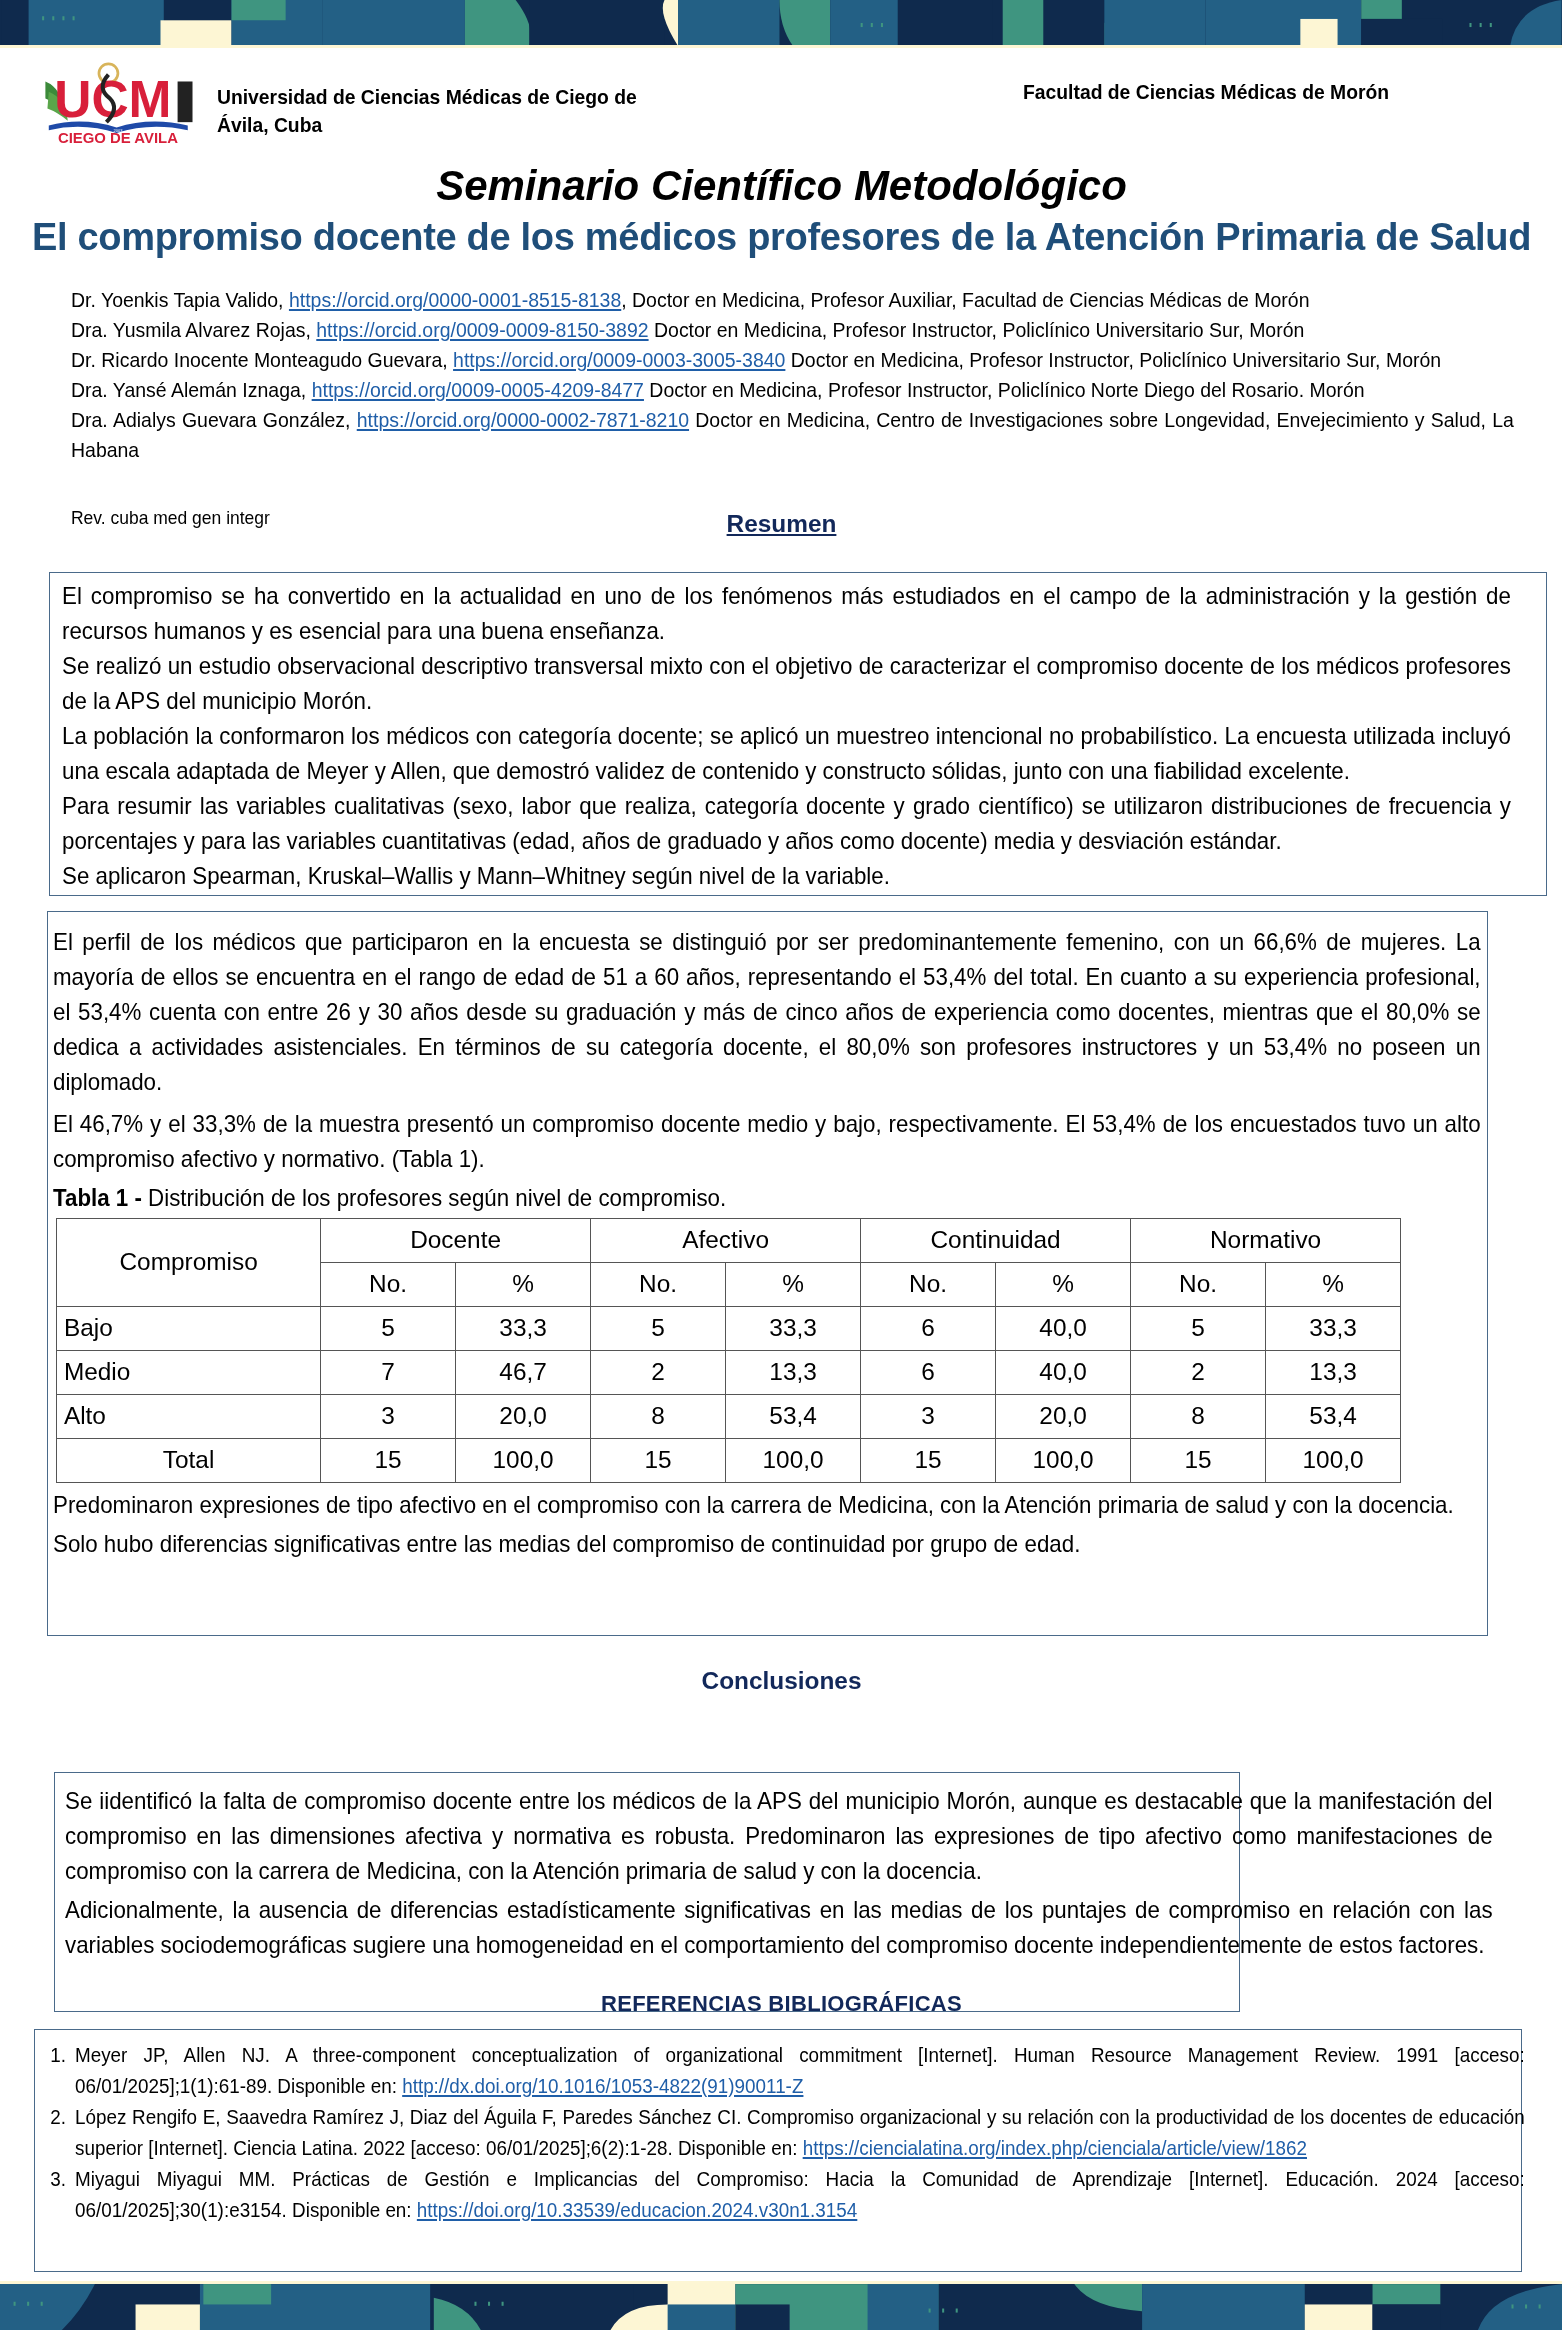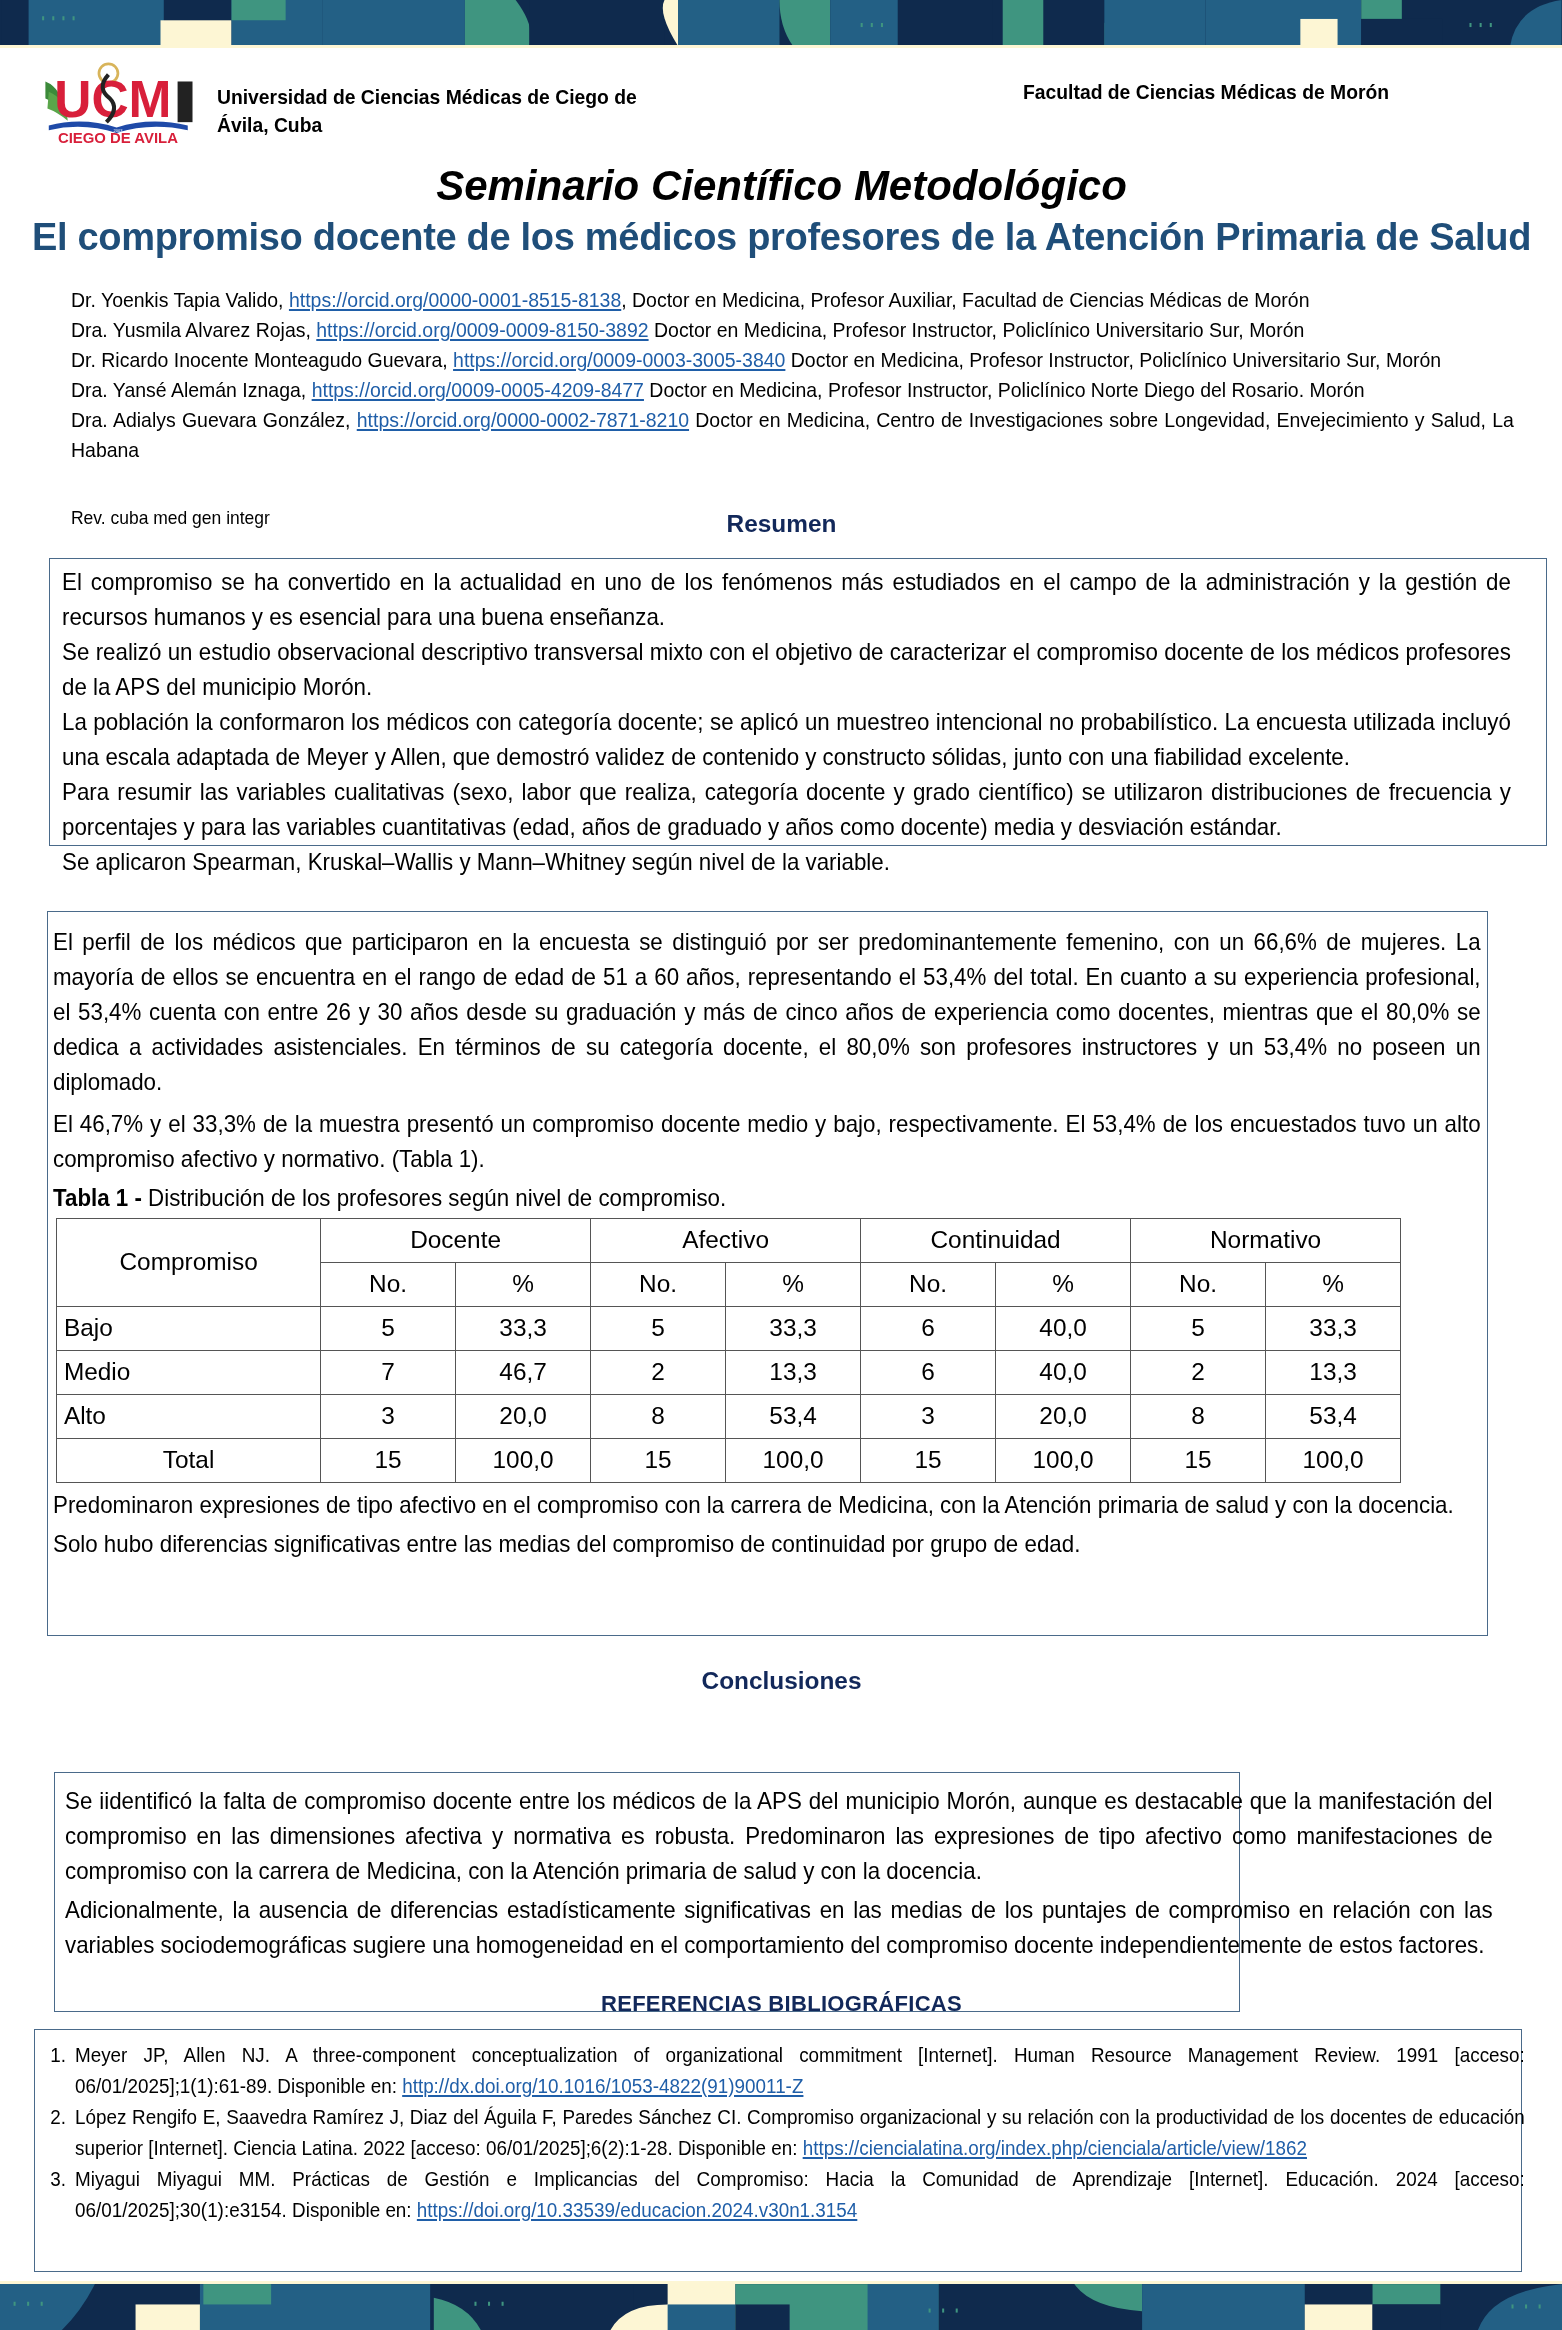--- a/index.html
+++ b/index.html
@@ -21,21 +21,21 @@
   .authors { position:absolute; left:71px; top:285px; width:1443px; font-size:20.3px; line-height:30px; text-align:justify; transform:scaleX(0.96); transform-origin:left top; width:1503px; }
   .authors p { margin:0; }
   .authors a { color:#1f5ea8; text-decoration:underline; }
   .rev { position:absolute; left:71px; top:507px; font-size:19px; transform:scaleX(0.92); transform-origin:left top; }
 
   .sec-head { position:absolute; left:0; width:1563px; text-align:center; font-size:24.4px; font-weight:bold; color:#12285a; }
   .box { position:absolute; border:1.4px solid #4a6a8a; box-sizing:border-box; background:#fff; }
   .box p { margin:0; text-align:justify; }
   .txt { font-size:24px; line-height:35px; transform-origin:left top; }
 
-  #resumen-box { left:49px; top:558px; width:1498px; height:288px; padding:5.4px 12.2px; }
+  #resumen-box { left:49px; top:572px; width:1498px; height:324px; padding:5.4px 12.2px; }
   #resultados-box { left:47px; top:911px; width:1441px; height:725px; padding:12.2px 5.4px; }
   #conclu-box { left:54px; top:1772px; width:1186px; height:240px; padding:9.5px 9.5px; }
   #refs-box { left:34px; top:2029px; width:1488px; height:243px; padding:9.5px 12.2px; }
 
   table.t1 { border-collapse:collapse; font-size:24.4px; margin-top:2.7px; margin-left:2.7px;padding-left:14px; }
   table.t1 td { border:1.4px solid #555; text-align:center; height:43px; padding:0; }
   table.t1 td.lbl { text-align:left; padding-left:6.8px; }
   table.t1 td.total { text-align:center; }
 
   .refs-head { position:absolute; left:0; width:1563px; top:1991px; text-align:center; font-size:22px; font-weight:bold; color:#12285a; letter-spacing:0.3px; }
@@ -107,21 +107,21 @@
 
 <div class="authors">
   <p><span>Dr. Yoenkis Tapia Valido, </span><a>https://orcid.org/0000-0001-8515-8138</a><span>, Doctor en Medicina, Profesor Auxiliar, Facultad de Ciencias Médicas de Morón</span></p>
   <p><span>Dra. Yusmila Alvarez Rojas, </span><a>https://orcid.org/0009-0009-8150-3892</a><span> Doctor en Medicina, Profesor Instructor, Policlínico Universitario Sur, Morón</span></p>
   <p><span>Dr. Ricardo Inocente Monteagudo Guevara, </span><a>https://orcid.org/0009-0003-3005-3840</a><span> Doctor en Medicina, Profesor Instructor, Policlínico Universitario Sur, Morón</span></p>
   <p><span>Dra. Yansé Alemán Iznaga, </span><a>https://orcid.org/0009-0005-4209-8477</a><span> Doctor en Medicina, Profesor Instructor, Policlínico Norte Diego del Rosario. Morón</span></p>
   <p><span>Dra. Adialys Guevara González, </span><a>https://orcid.org/0000-0002-7871-8210</a><span> Doctor en Medicina, Centro de Investigaciones sobre Longevidad, Envejecimiento y Salud, La Habana</span></p>
 </div>
 <div class="rev">Rev. cuba med gen integr</div>
 
-<div class="sec-head" style="top:510px;">Resumen</div>
+<div class="sec-head" style="top:510px;text-decoration:underline;">Resumen</div>
 <div class="box" id="resumen-box">
   <div class="txt" style="transform:scaleX(0.93); width:1558px;">
     <p>El compromiso se ha convertido en la actualidad en uno de los fenómenos más estudiados en el campo de la administración y la gestión de recursos humanos y es esencial para una buena enseñanza.</p>
     <p>Se realizó un estudio observacional descriptivo transversal mixto con el objetivo de caracterizar el compromiso docente de los médicos profesores de la APS del municipio Morón.</p>
     <p>La población la conformaron los médicos con categoría docente; se aplicó un muestreo intencional no probabilístico. La encuesta utilizada incluyó una escala adaptada de Meyer y Allen, que demostró validez de contenido y constructo sólidas, junto con una fiabilidad excelente.</p>
     <p>Para resumir las variables cualitativas (sexo, labor que realiza, categoría docente y grado científico) se utilizaron distribuciones de frecuencia y porcentajes y para las variables cuantitativas (edad, años de graduado y años como docente) media y desviación estándar.</p>
     <p>Se aplicaron Spearman, Kruskal–Wallis y Mann–Whitney según nivel de la variable.</p>
   </div>
 </div>
 

